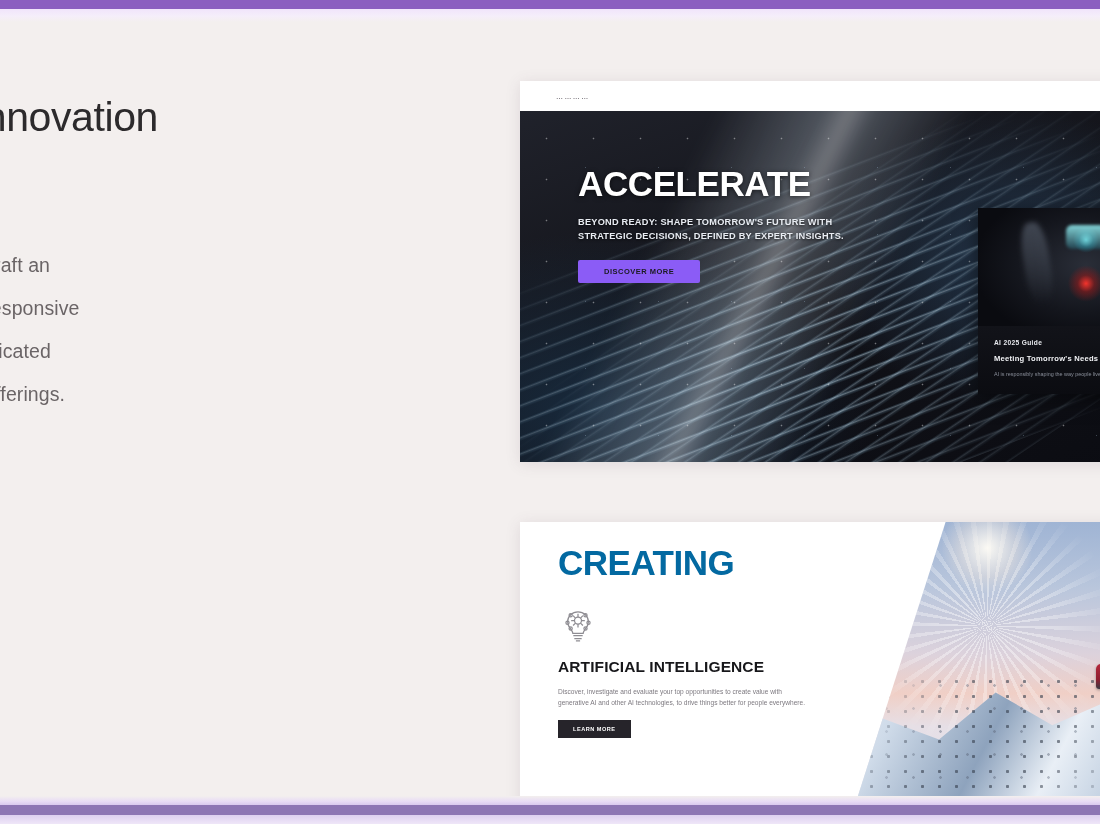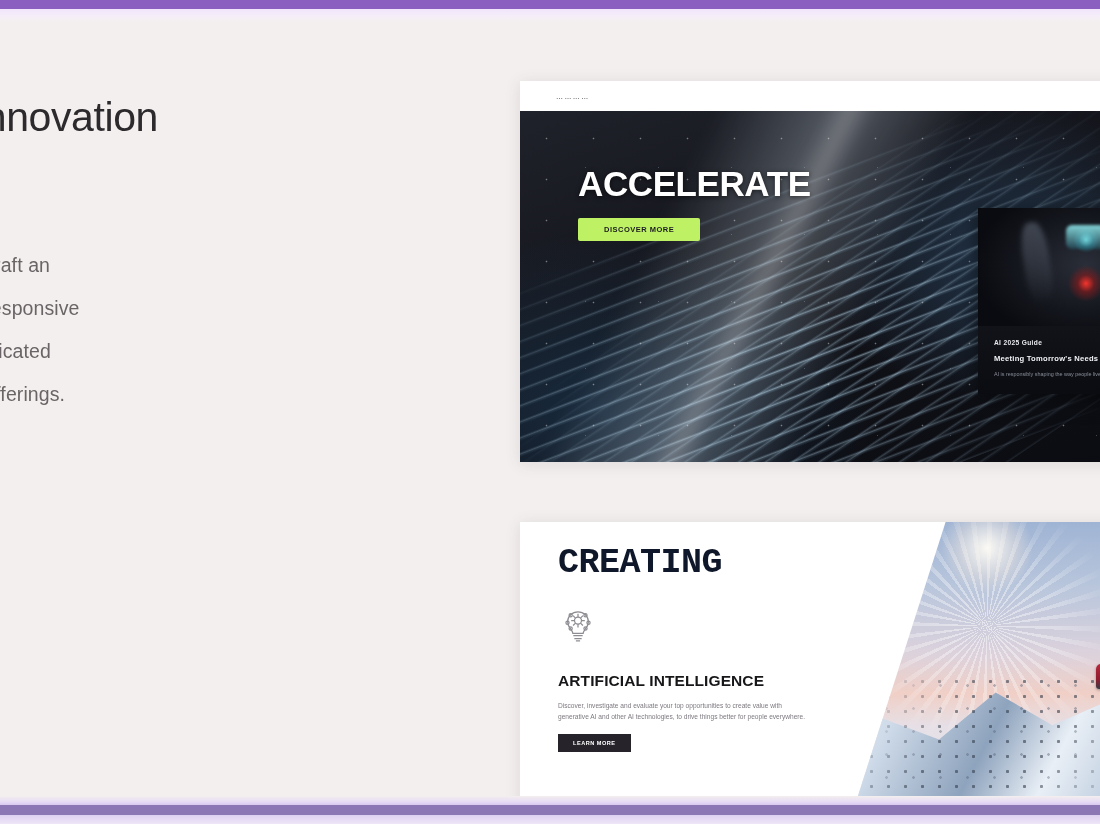--- a/index.html
+++ b/index.html
@@ -234,21 +234,21 @@
     color: #e8ecf2;
     letter-spacing: 0.25px;
     text-transform: uppercase;
     text-shadow: 0 1px 3px rgba(0,0,0,0.75);
     filter: blur(0.25px);
   }
 
   .hero-btn {
     margin-top: 17px;
     display: inline-block;
-    background: #bef264;
+    background: #8b5cf6;
     color: #1b1b20;
     font-size: 7.5px;
     font-weight: 700;
     letter-spacing: 0.5px;
     padding: 7px 26px;
     border-radius: 2px;
     text-transform: uppercase;
     filter: blur(0.2px);
   }
 
@@ -339,35 +339,34 @@
     left: 38px;
     top: 24px;
     width: 330px;
     z-index: 3;
   }
 
   .value-title {
     font-size: 35px;
     line-height: 0.98;
     font-weight: 700;
-    color: #0f172a;
+    color: #0369a1;
     letter-spacing: -0.5px;
     text-transform: uppercase;
-    font-family: Liberation Mono, monospace;
   }
 
   .bulb-icon {
     margin-top: 26px;
     width: 40px;
     height: 40px;
     opacity: 0.62;
   }
 
   .value-kicker {
-    margin-top: 22px;
+    margin-top: 8px;
     font-size: 15.5px;
     font-weight: 700;
     color: #17171a;
     letter-spacing: 0.1px;
     text-transform: uppercase;
   }
 
   .value-copy {
     margin-top: 11px;
     width: 252px;
@@ -504,20 +503,24 @@
     <div class="hero">
       <div class="hero-base"></div>
       <div class="hero-streaks"></div>
       <div class="hero-streaks s2"></div>
       <div class="hero-beam"></div>
       <div class="hero-sparks"></div>
 
       <div class="hero-content">
         <div class="hero-title">
           <div>ACCELERATE</div>
+        </div>
+        <div class="hero-sub">
+          <div>BEYOND READY: SHAPE TOMORROW'S FUTURE WITH</div>
+          <div>STRATEGIC DECISIONS, DEFINED BY EXPERT INSIGHTS.</div>
         </div>
         <div class="hero-btn">Discover More</div>
       </div>
 
       <div class="ai-panel">
         <div class="ai-figure">
           <div class="ai-shell-l"></div>
 
           <div class="ai-visor"></div>
         </div>

